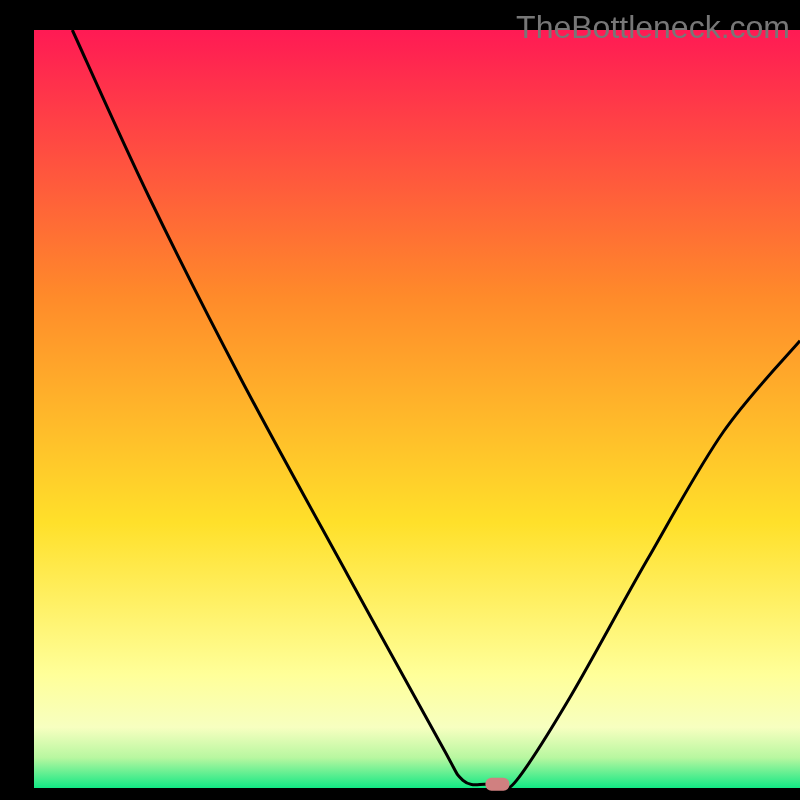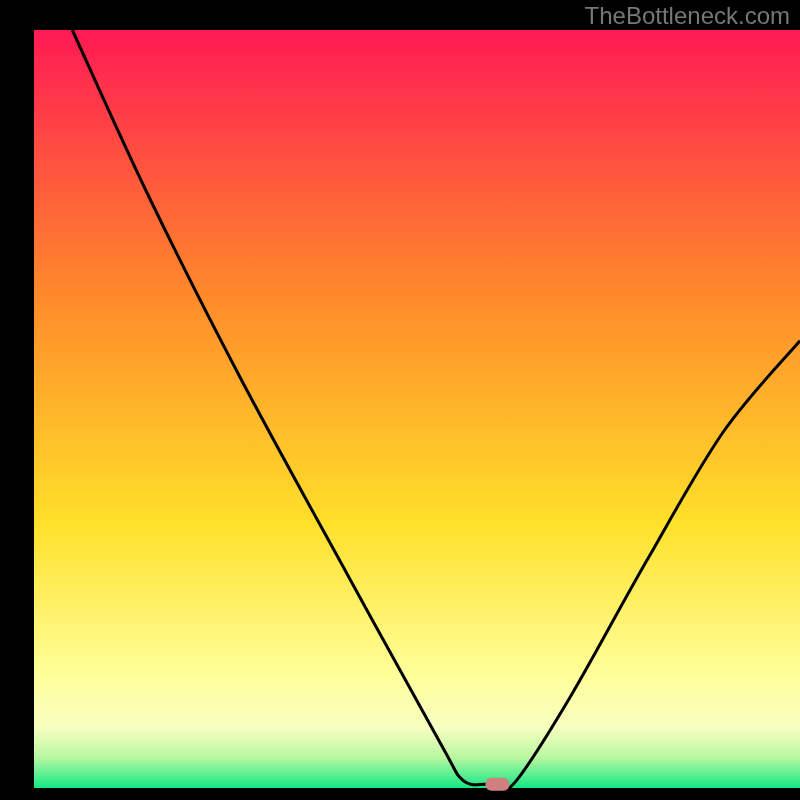--- a/index.html
+++ b/index.html
@@ -11,23 +11,23 @@
   .wrap {
     width: 800px;
     height: 800px;
     position: relative;
   }
   svg {
     display: block;
   }
   .attribution {
     position: absolute;
-    top: 2px;
+    top: 9px;
     right: 10px;
-    font-size: 24px;
+    font-size: 32px;
     color: #777;
     font-family: Arial, Helvetica, sans-serif;
   }
 </style>
 </head>
 <body>
 
 <div class="wrap">
   <div class="attribution">TheBottleneck.com</div>
   <svg id="chart-svg" width="800" height="800" viewBox="0 0 800 800">

